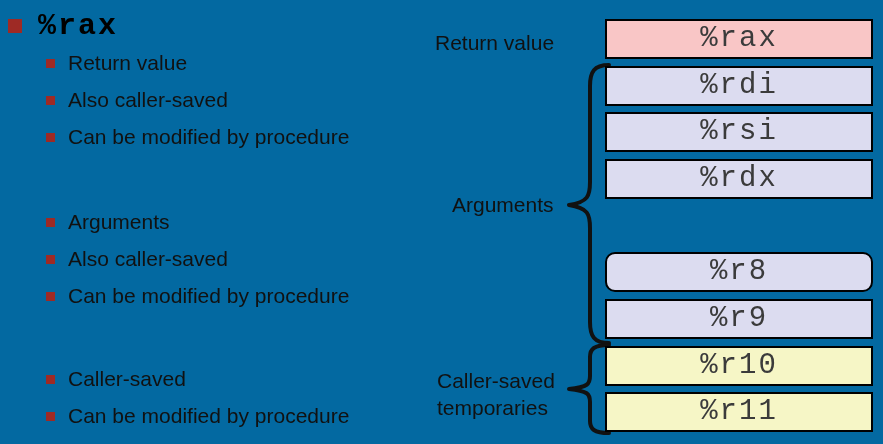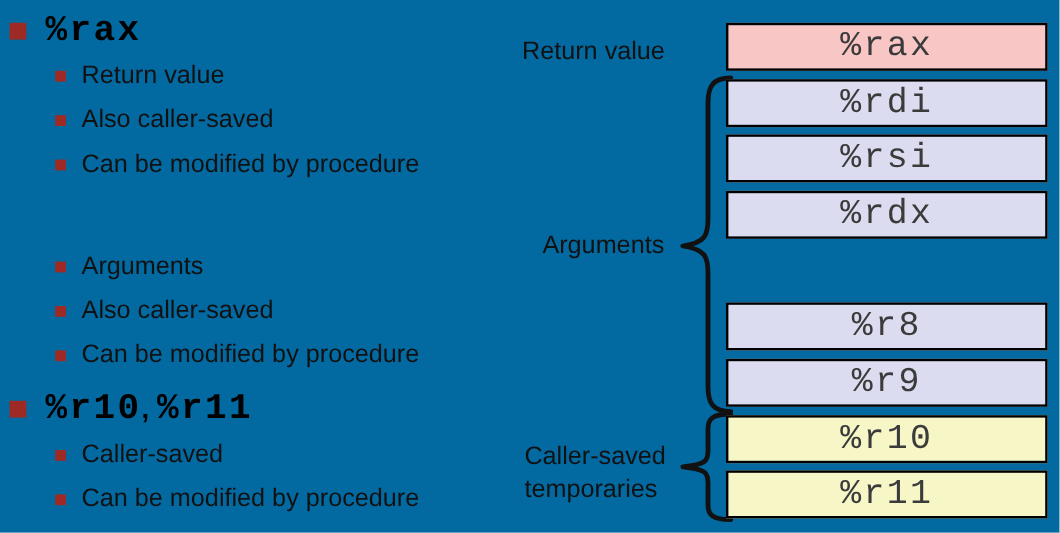--- a/index.html
+++ b/index.html
@@ -58,24 +58,20 @@
   </div>
   <div class="row l2" style="top:246px">
     <span class="sq2"></span>
     <span class="l2t">Also caller-saved</span>
   </div>
   <div class="row l2" style="top:283px">
     <span class="sq2"></span>
     <span class="l2t">Can be modified by procedure</span>
   </div>
 
-  <div class="row l1" style="top:325px">
-    <span class="sq1"></span>
-    <span class="htext"><span>%r10</span><span class="hsep">, </span><span>%r11</span></span>
-  </div>
   <div class="row l2" style="top:366px">
     <span class="sq2"></span>
     <span class="l2t">Caller-saved</span>
   </div>
   <div class="row l2" style="top:403px">
     <span class="sq2"></span>
     <span class="l2t">Can be modified by procedure</span>
   </div>
 
   <div class="dlabel" style="left:435px;top:31px">Return value</div>
@@ -87,18 +83,18 @@
     <path d="M 43,3 C 28,3 24,10 24,24 L 24,120 C 24,134 22,140 3,143 C 22,146 24,152 24,166 L 24,260 C 24,274 28,281 43,281"></path>
   </svg>
   <svg class="brace" style="left:566px;top:343px" width="46" height="92" viewBox="0 0 46 92">
     <path d="M 43,2 C 28,2 24,6 24,14 L 24,33 C 24,41 22,44 3,46 C 22,48 24,51 24,59 L 24,78 C 24,86 28,90 43,90"></path>
   </svg>
 
   <div class="regbox" style="top: 19px; background: rgb(249, 198, 198);">%rax</div>
   <div class="regbox" style="top: 66px; background: rgb(220, 220, 240);">%rdi</div>
   <div class="regbox" style="top: 159px; background: rgb(220, 220, 240);">%rdx</div>
   <div class="regbox" style="top: 112px; background: rgb(220, 220, 240);">%rsi</div>
-  <div class="regbox" style="top: 252px; background: rgb(220, 220, 240);">%r8</div>
+  <div class="regbox" style="top: 252px; background: rgb(220, 220, 240); border-radius: 10px;">%r8</div>
   <div class="regbox" style="top: 299px; background: rgb(220, 220, 240);">%r9</div>
   <div class="regbox" style="top: 346px; background: rgb(246, 246, 198);">%r10</div>
   <div class="regbox" style="top: 392px; background: rgb(246, 246, 198);">%r11</div>
 
 </div>
 
 </body></html>

